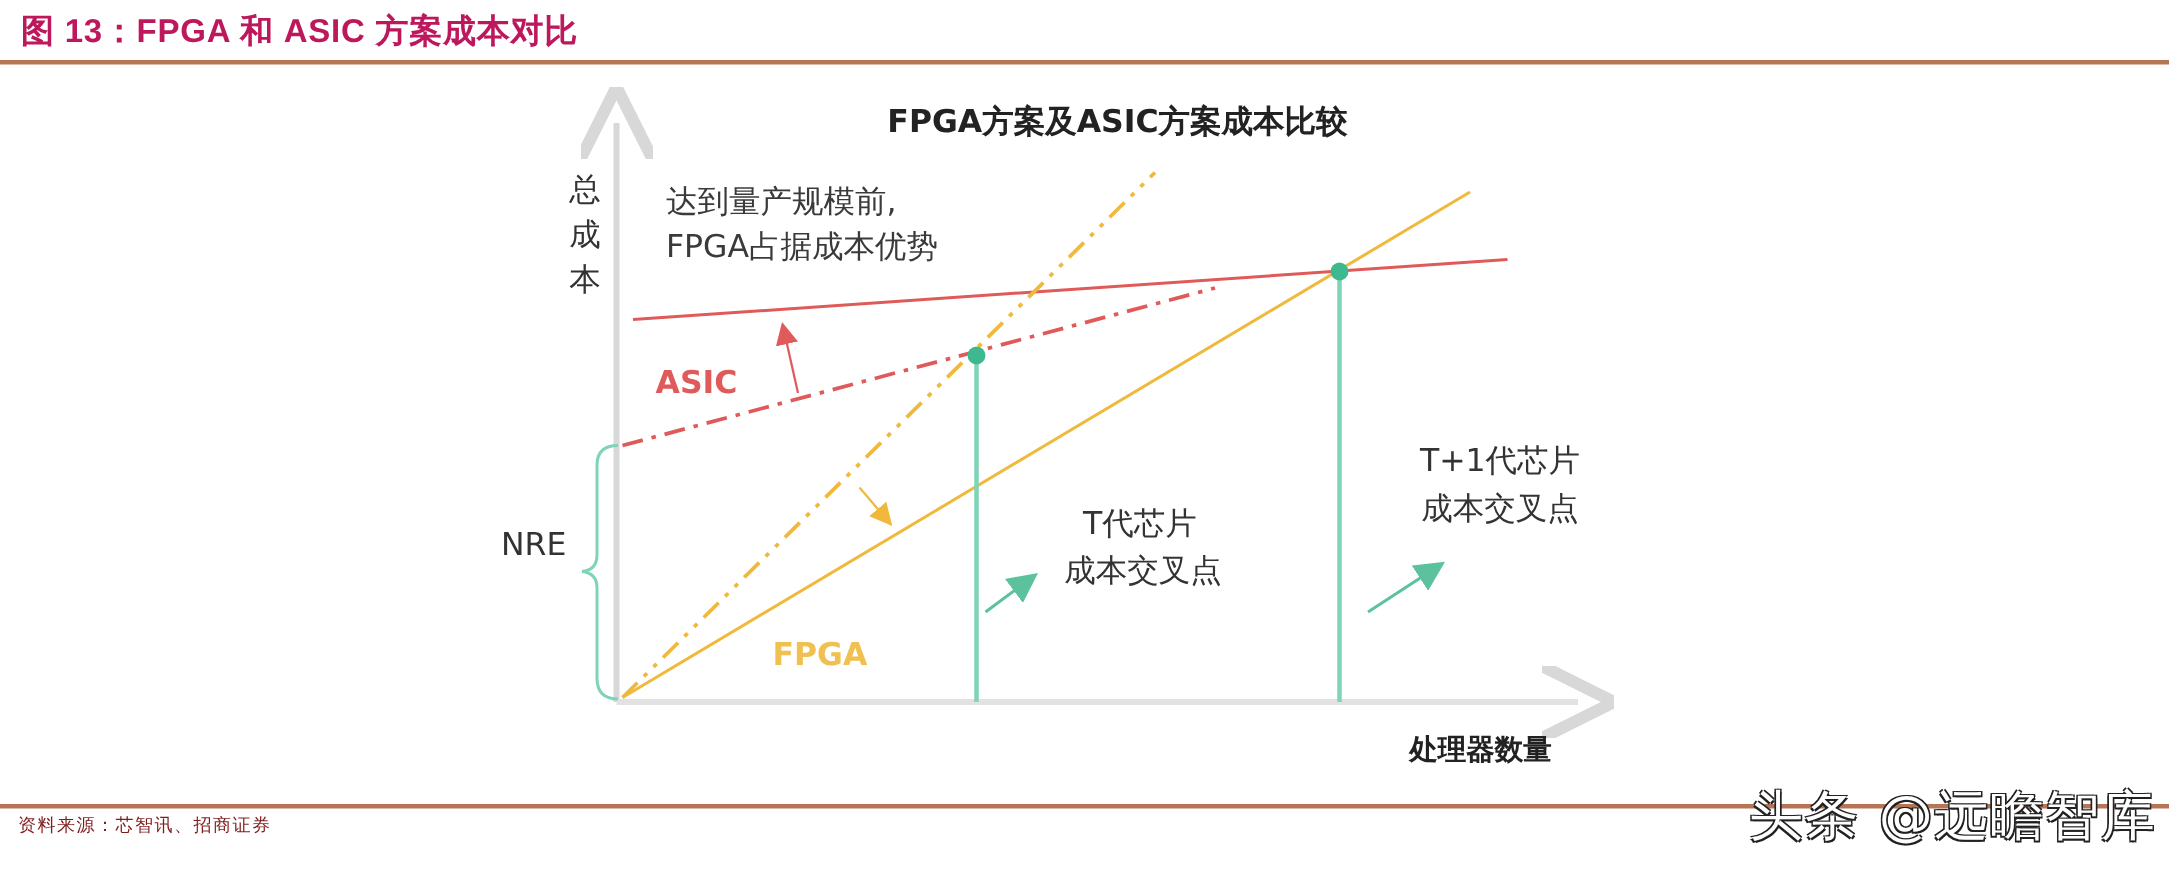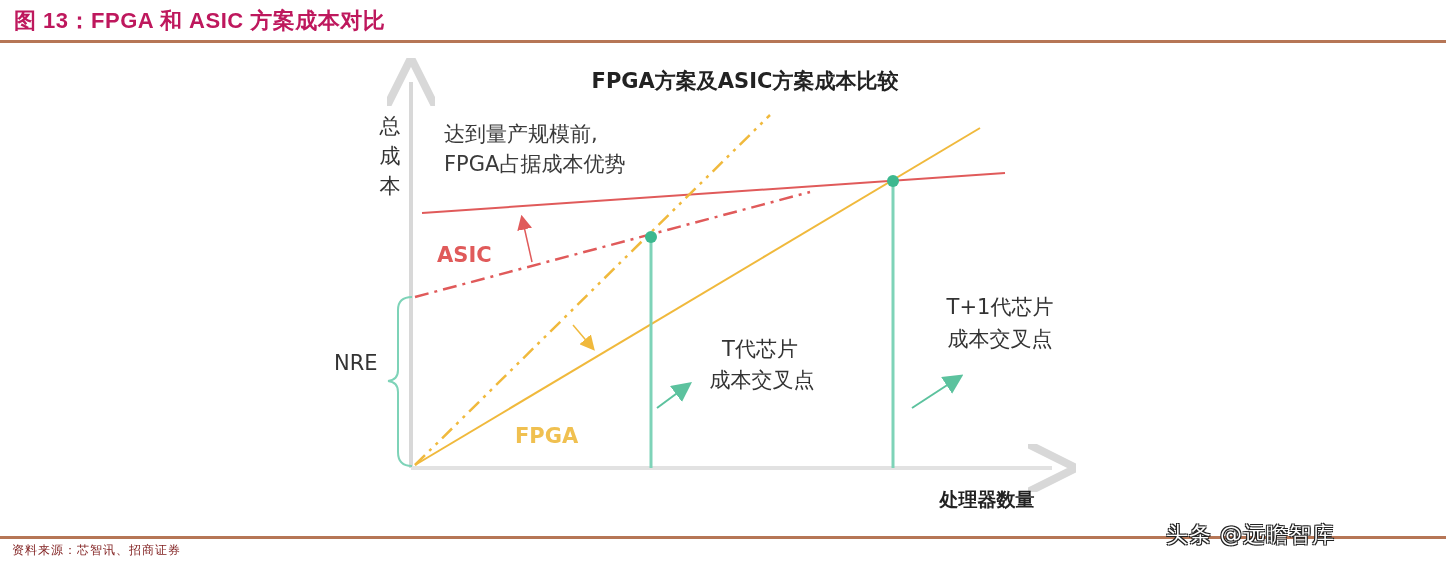--- a/index.html
+++ b/index.html
@@ -5,21 +5,21 @@
   html, body { margin: 0; padding: 0; background: #ffffff; }
   body { width: 1452px; height: 580px; position: relative; overflow: hidden;
          font-family: "DejaVu Sans", "Liberation Sans", sans-serif; }
   .fig-header { position: absolute; left: 14px; top: 4px; height: 34px;
                 font-size: 22px; font-weight: bold; color: #be185d; letter-spacing: 0.5px;
                 font-family: "Liberation Sans", "DejaVu Sans", sans-serif; line-height: 34px; }
   .rule-top { position: absolute; left: 0; top: 40px; width: 1446px; height: 3px; background: #B67656; }
   .rule-bottom { position: absolute; left: 0; top: 536px; width: 1446px; height: 3px; background: #B67656; }
   .source { position: absolute; left: 12px; top: 542px; font-size: 12px; color: #7f1d1d;
             font-family: "DejaVu Serif", "Liberation Serif", serif; letter-spacing: 1px; }
-  .watermark { position: absolute; left: 1166px; top: 520px; font-size: 22px; color: #ffffff;
+  .watermark { position: absolute; left: 1166px; top: 520px; font-size: 36px; color: #ffffff;
                font-family: "DejaVu Sans", sans-serif;
                text-shadow: -1px -1px 0 #222, 1px -1px 0 #222, -1px 1px 0 #222, 1px 1px 0 #222; letter-spacing: 1px; }
   svg.chart { position: absolute; left: 0; top: 0; }
   .txt { font-family: "DejaVu Sans", "Liberation Sans", sans-serif; }
 </style>
 </head>
 <body>
 
 <div class="fig-header">图 13：FPGA 和 ASIC 方案成本对比</div>
 <div class="rule-top"></div>

